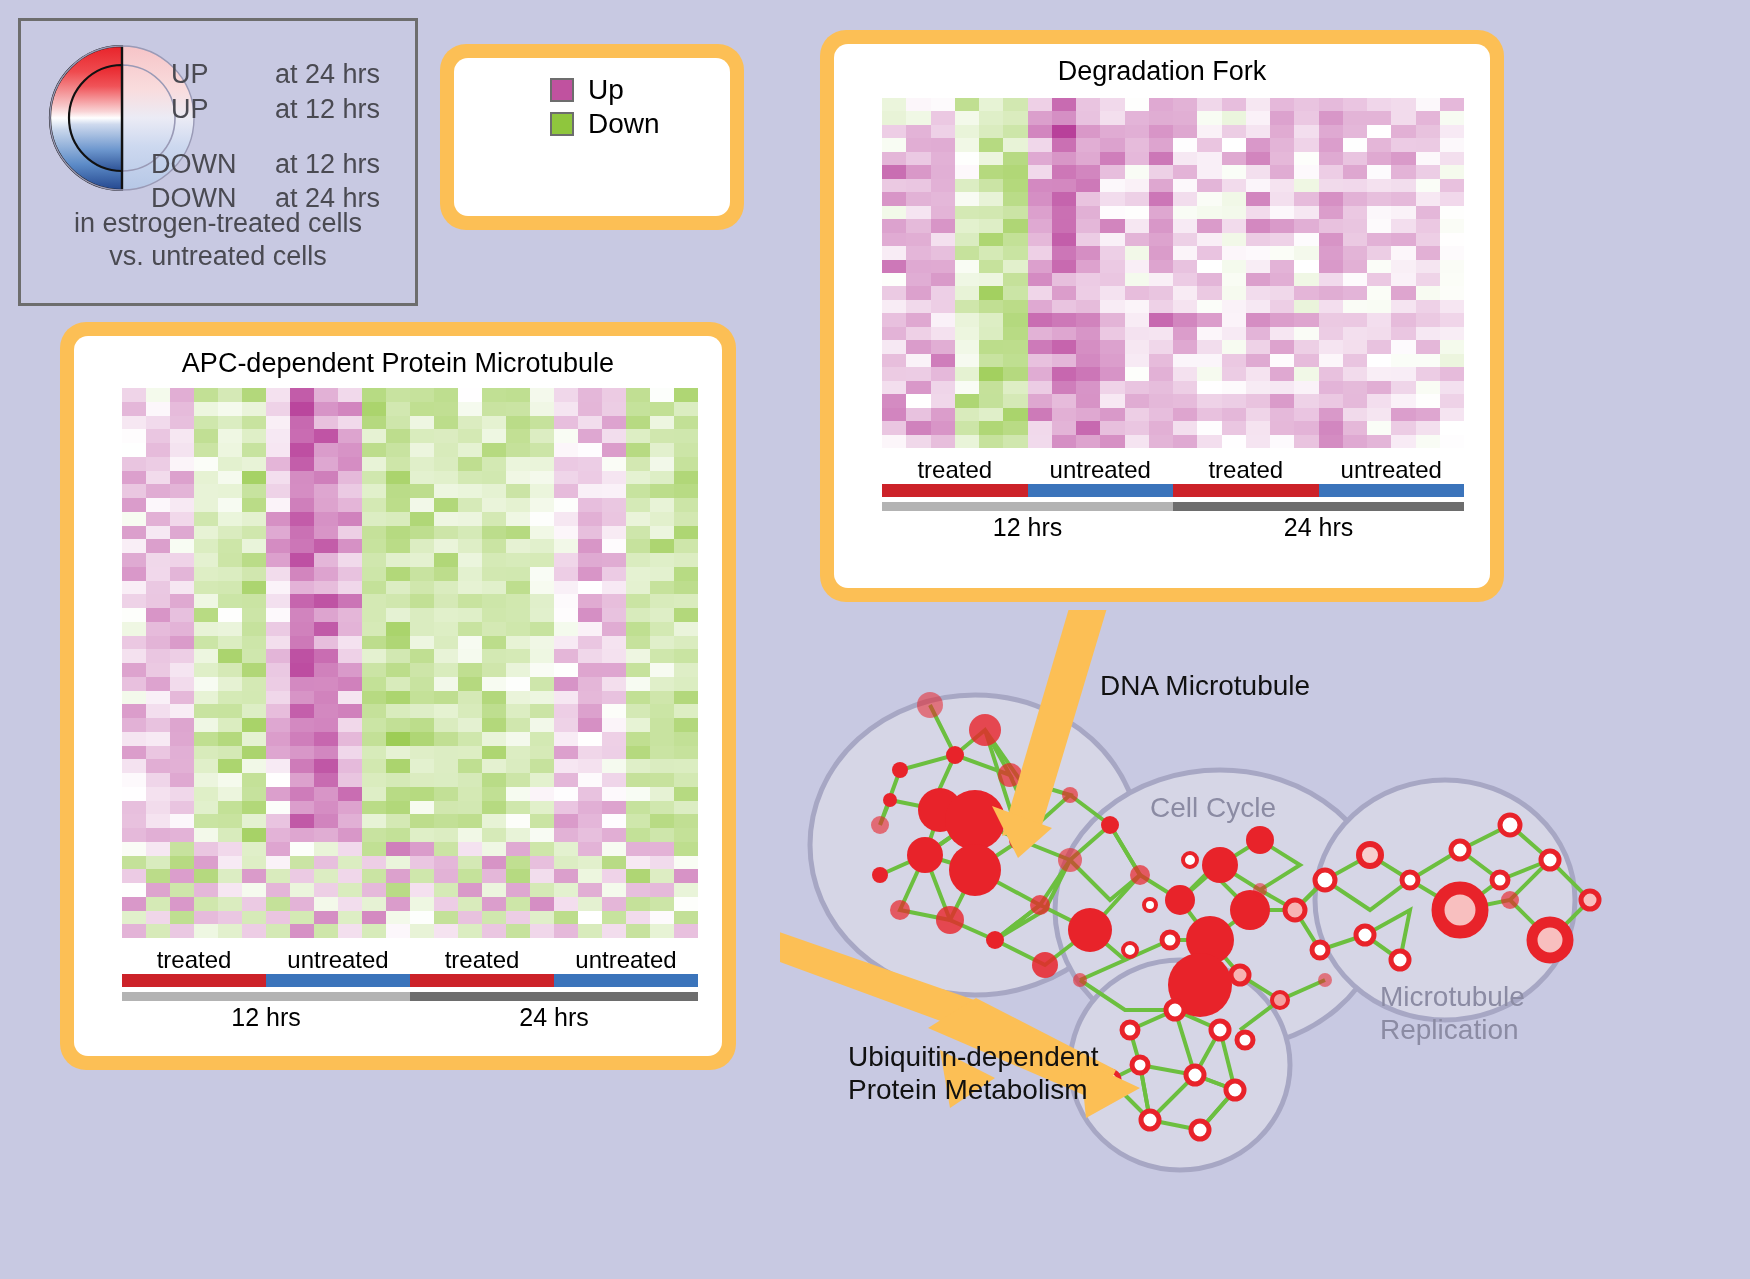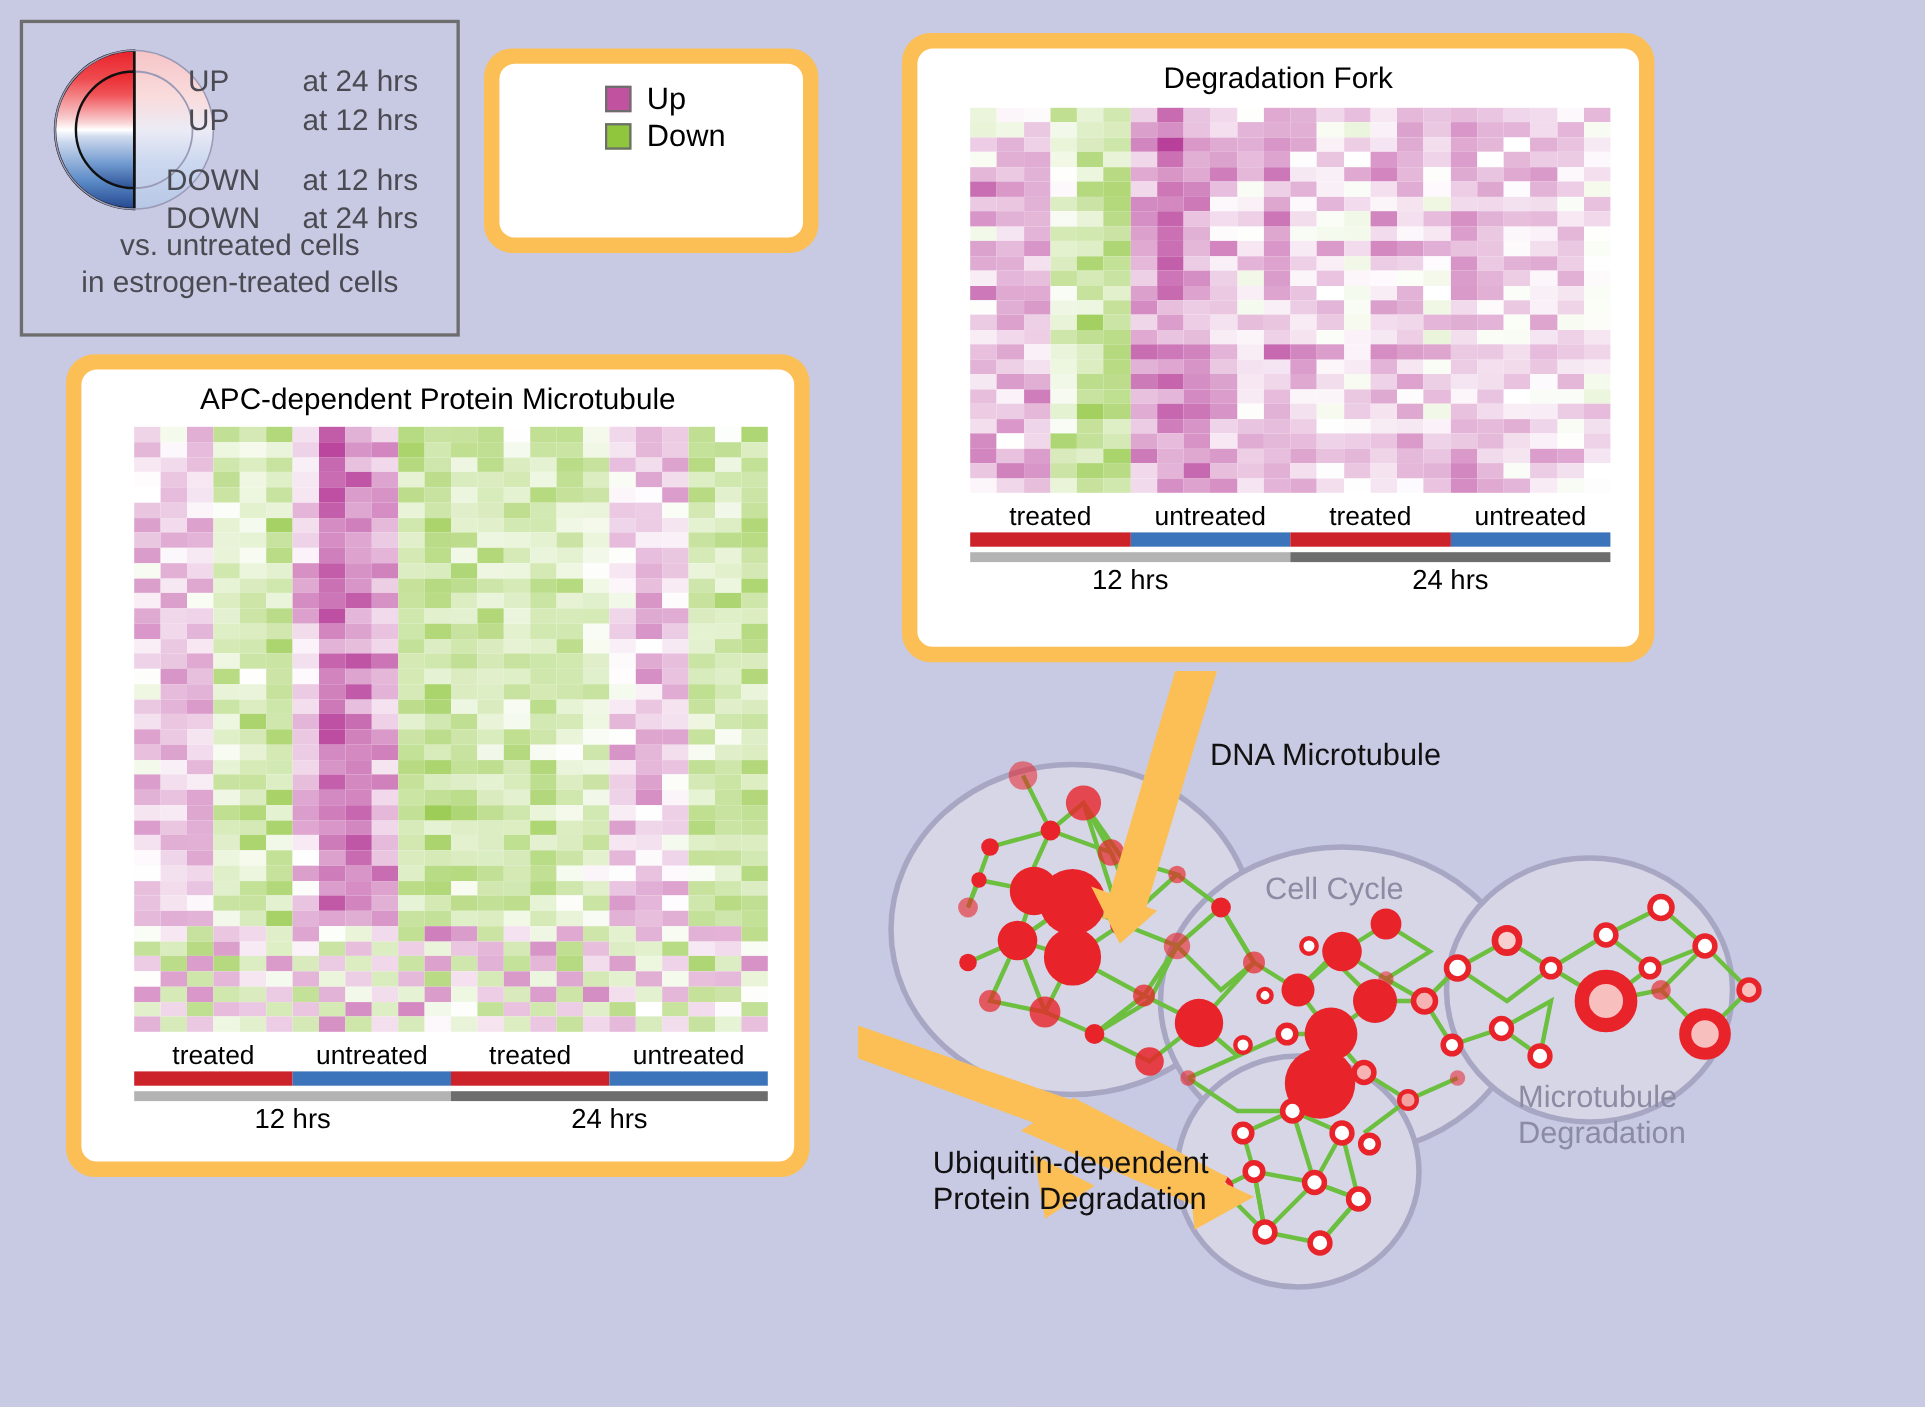--- a/index.html
+++ b/index.html
@@ -125,22 +125,22 @@
     <span class="k" style="width:104px;">UP</span><span class="t">at 12 hrs</span>
   </div>
   <div class="wheel-row" style="left:130px;top:128px;">
     <span class="k" style="width:124px;">DOWN</span><span class="t">at 12 hrs</span>
   </div>
   <div class="wheel-row" style="left:130px;top:162px;">
     <span class="k" style="width:124px;">DOWN</span><span class="t">at 24 hrs</span>
   </div>
 
   <div id="wl-caption">
+    <div>in estrogen-treated cells</div>
     <div>vs. untreated cells</div>
-    <div>in estrogen-treated cells</div>
   </div>
 </div>
 
 <div class="abs opanel" id="legend-panel">
   <div class="inner">
     <div class="legend-item">
       <span class="sw" id="sw-up" style="background: rgb(192, 82, 159);"></span>
       <span>Up</span>
     </div>
     <div class="legend-item">
@@ -1919,19 +1919,19 @@
       <path d="M160,440 L215,468 L170,498 Z"></path>
       <path d="M148,418 L196,388 L336,460 L320,492 Z"></path>
       <path d="M300,450 L360,478 L306,508 Z"></path>
     </g>
   </svg>
 
   <div class="net-label" id="lbl-dna">DNA Microtubule</div>
   <div class="net-label" id="lbl-cc">Cell Cycle</div>
   <div class="net-label" id="lbl-mt">
     <div>Microtubule</div>
-    <div>Degradation</div>
+    <div>Replication</div>
   </div>
   <div class="net-label" id="lbl-ub">
     <div>Ubiquitin-dependent</div>
-    <div>Protein Degradation</div>
+    <div>Protein Metabolism</div>
   </div>
 </div>
 
 </body></html>

